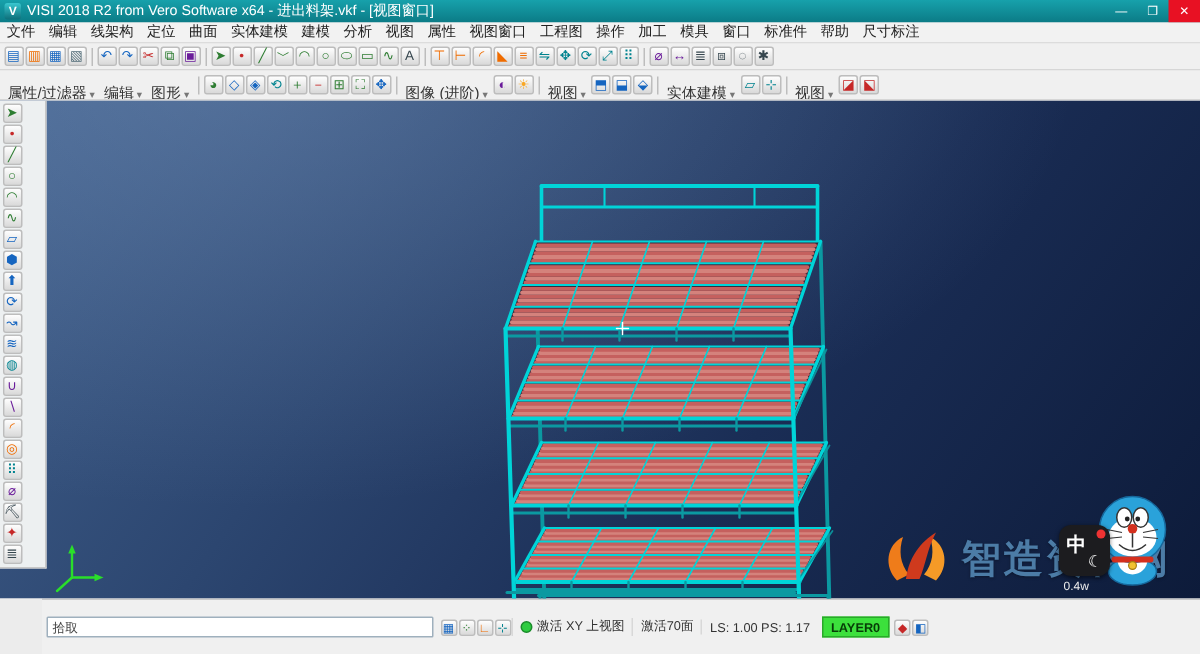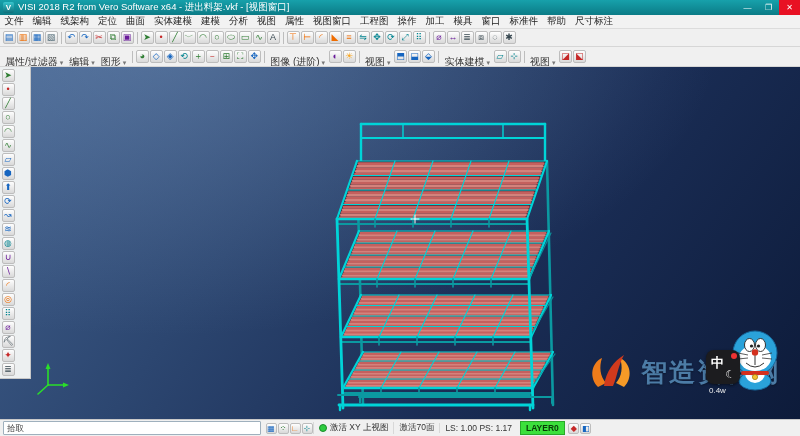--- a/index.html
+++ b/index.html
@@ -52,21 +52,21 @@
   .badge-group{position:absolute;left:706px;top:262px;display:flex;align-items:center;z-index:4;}
   .app-badge{position:relative;width:34px;height:34px;background:#1c1c1f;border-radius:8px;margin-right:-12px;
     margin-top:14px;z-index:2;box-shadow:0 1px 3px rgba(0,0,0,.5);color:#fff;}
   .app-badge .zh{position:absolute;left:5px;top:4px;font-size:13px;font-weight:bold;}
   .app-badge .moon{position:absolute;right:5px;bottom:3px;font-size:11px;}
   .app-badge .dot{position:absolute;right:3px;top:3px;width:6px;height:6px;background:#e33;border-radius:50%;}
   .app-badge .sub{position:absolute;left:3px;bottom:-11px;font-size:8px;color:#eee;white-space:nowrap;text-align:right;}
 
   
   .statusbar{height:16px;background:#f0f0f0;border-top:1px solid #c9c9c9;display:flex;align-items:center;
-    font-size:8.5px;color:#333;padding:0 3px;flex:0 0 auto;white-space:nowrap;}
+    font-size:8.5px;color:#333;padding:10px 3px;flex:0 0 auto;white-space:nowrap;margin-left:28px;}
   .status-prompt{width:250px;height:12px;background:#fff;border:1px solid #9fb0bd;border-radius:1px;
     font-size:8.5px;line-height:12px;padding:0 3px;color:#444;margin-right:4px;}
   .status-seg{padding:0 5px;border-left:1px solid #d8d8d8;display:flex;align-items:center;gap:3px;}
   .status-icons{display:flex;align-items:center;}
   .status-icons .tb-icon{width:11px;height:11px;font-size:8px;line-height:9px;}
   .gdot{width:6px;height:6px;border-radius:50%;background:#2ecc40;border:1px solid #1a8c2a;display:inline-block;}
   .layer-chip{background:#3ce03c;color:#073c07;font-weight:bold;padding:0 5px;height:12px;line-height:12px;
     border:1px solid #2aa82a;margin:0 3px;}
   .coords{margin-left:auto;display:flex;gap:6px;padding-right:2px;}
   .coords .lbl{color:#1a4fa0;font-weight:bold;}

